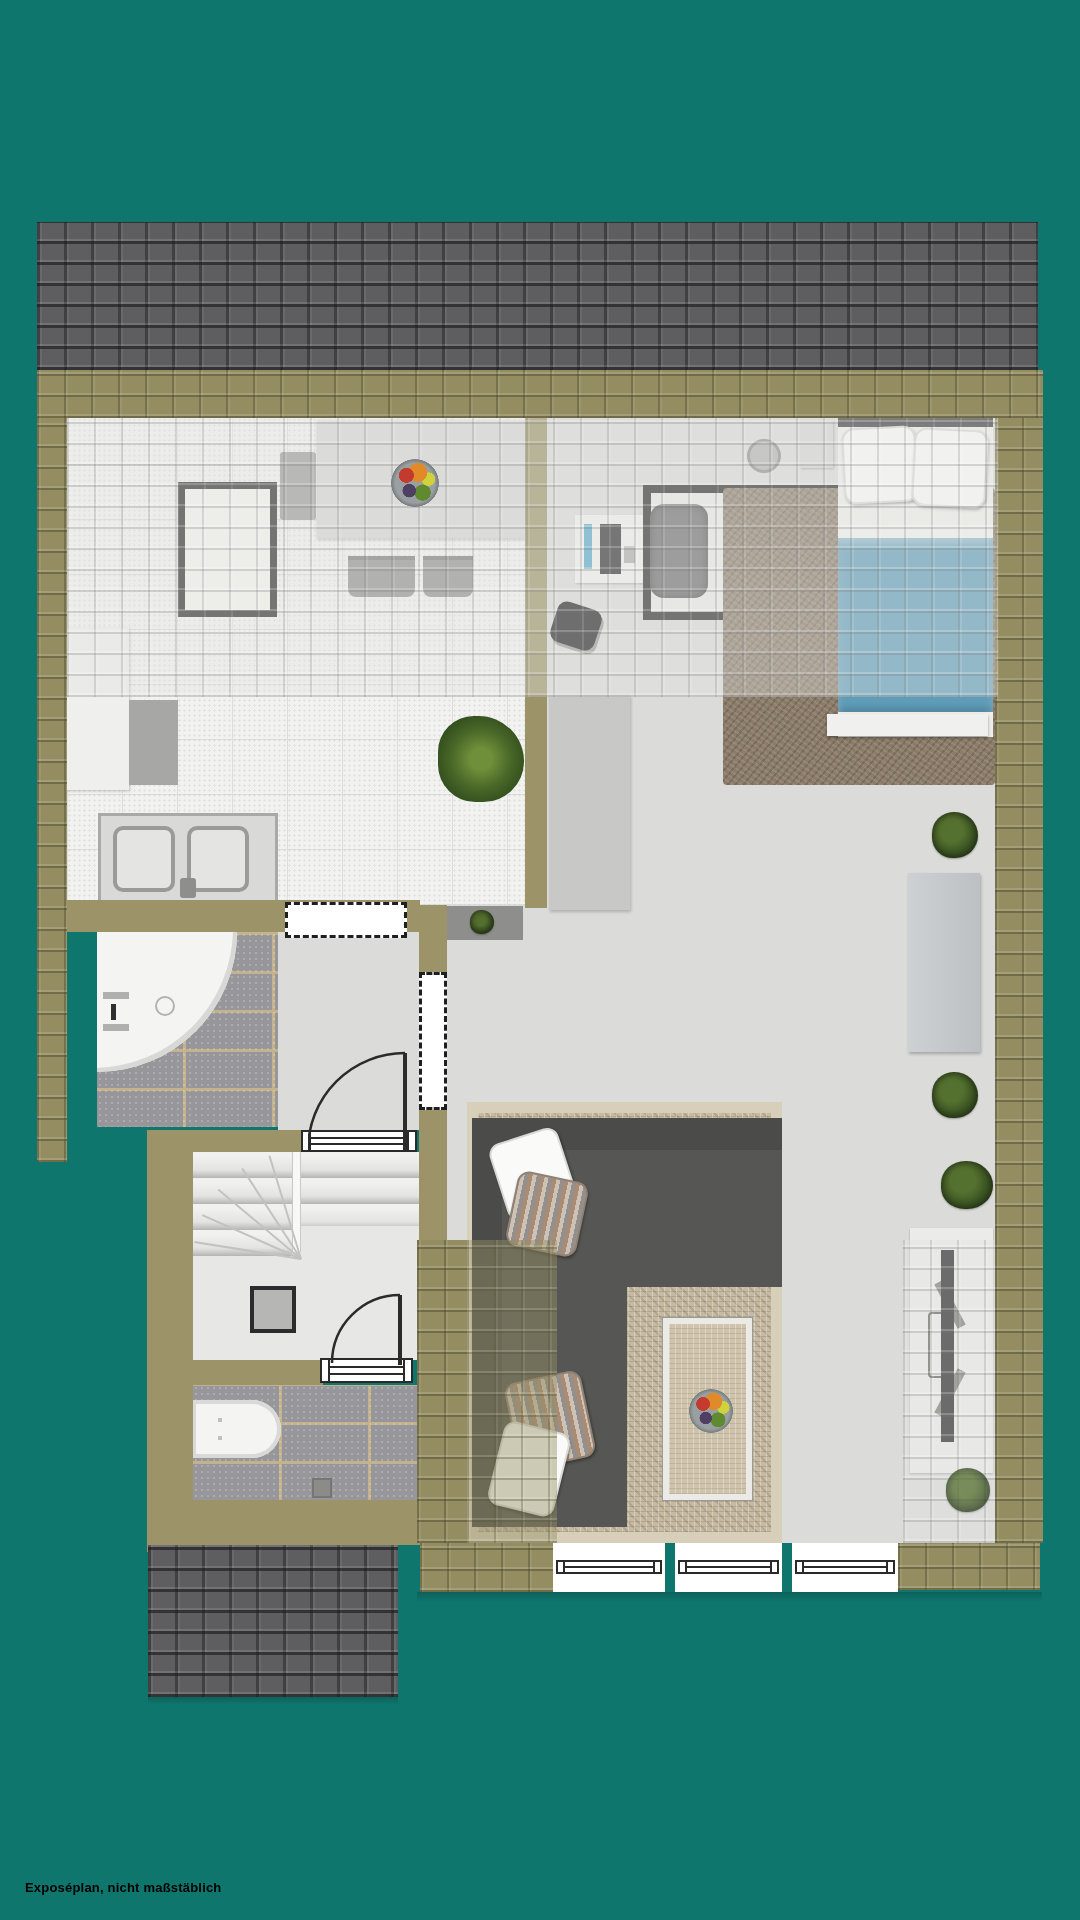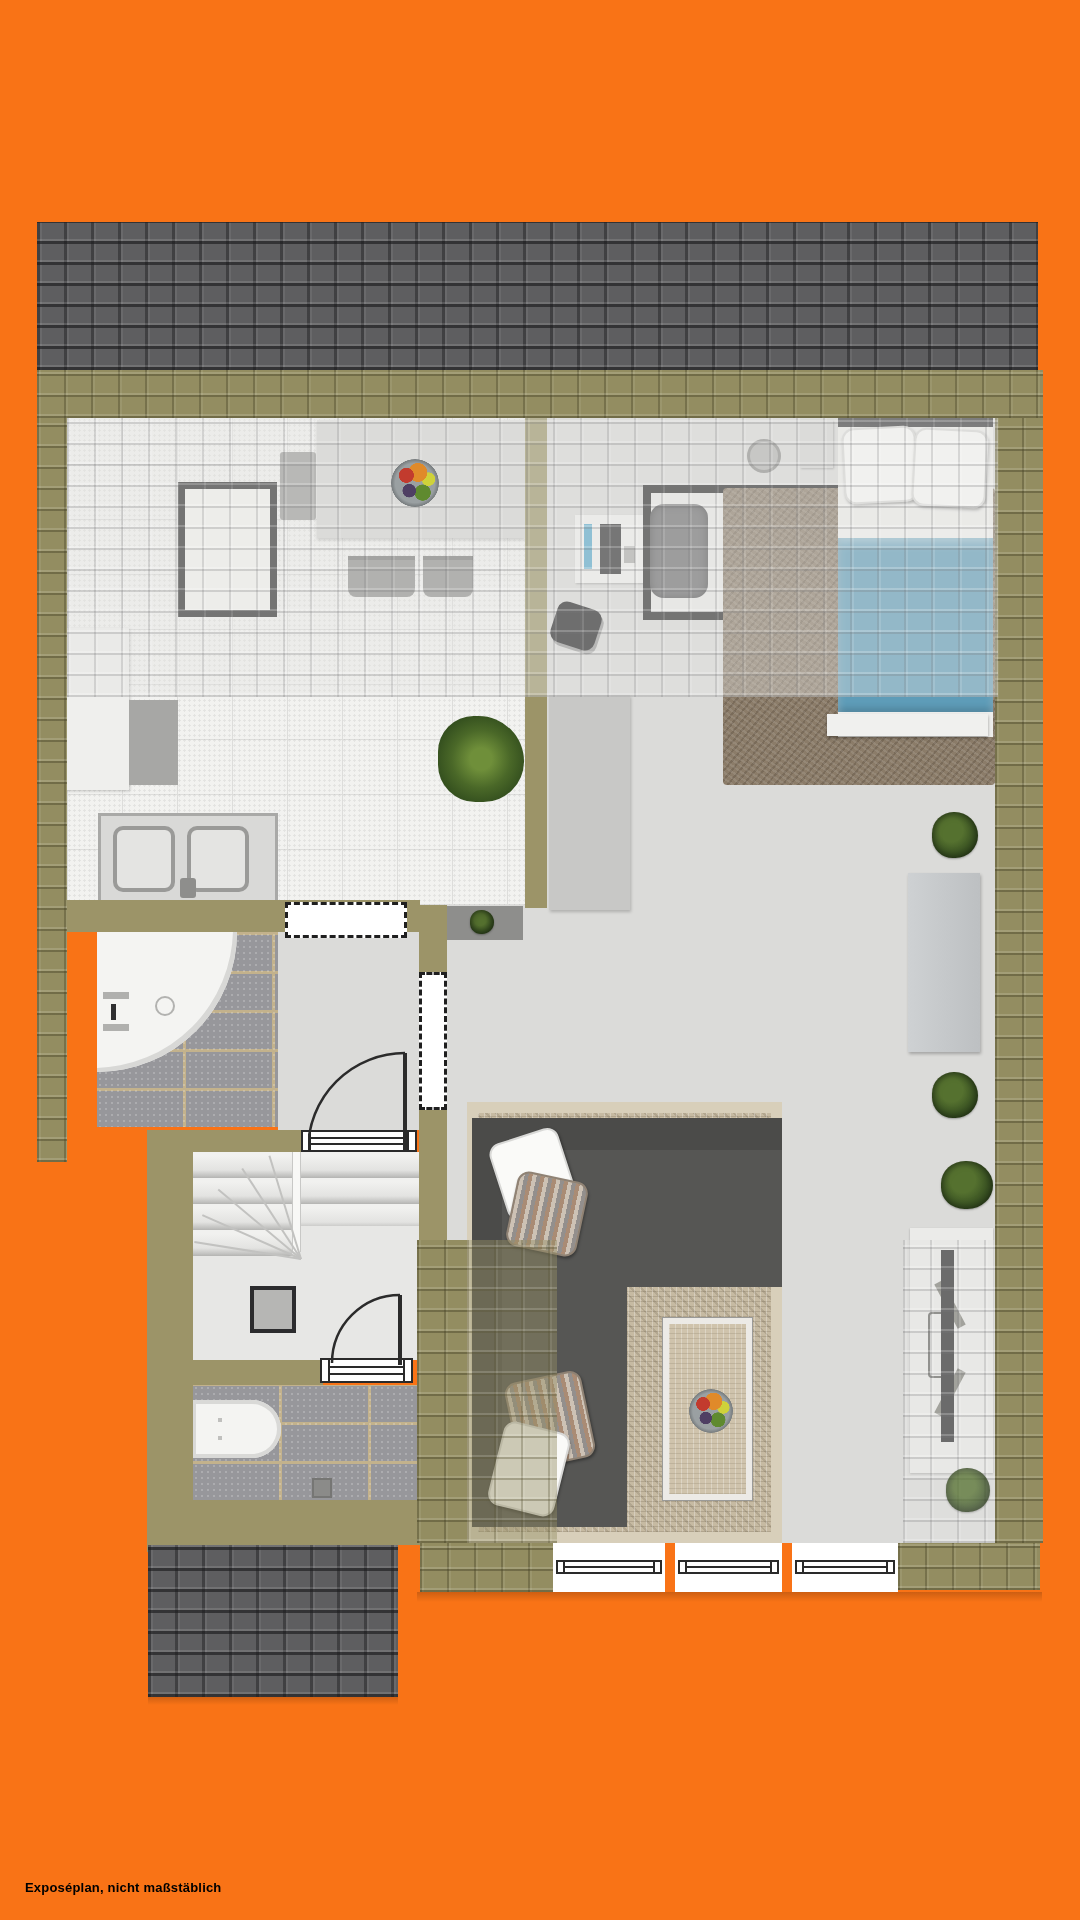--- a/index.html
+++ b/index.html
@@ -1,17 +1,17 @@
 <!DOCTYPE html>
 <html><head>
 <meta charset="utf-8">
 <style>
   html,body{margin:0;padding:0;background:#ffffff;}
   body{font-family:"Liberation Sans", sans-serif;}
-  #canvas{position:relative;width:1080px;height:1920px;background:#f97316;overflow:hidden;}
+  #canvas{position:relative;width:1080px;height:1920px;background:#0f766e;overflow:hidden;}
   #canvas *{box-sizing:border-box;}
   .abs{position:absolute;}
 
   
   .tiles-dark{
     background-color:#5e5e60;
     background-image:
       repeating-linear-gradient(0deg, rgba(28,28,30,.65) 0 3px, rgba(255,255,255,.12) 3px 5px, rgba(0,0,0,0) 5px 21px),
       repeating-linear-gradient(90deg, rgba(28,28,30,.45) 0 3px, rgba(255,255,255,.07) 3px 5px, rgba(0,0,0,0) 5px 27px);
   }

